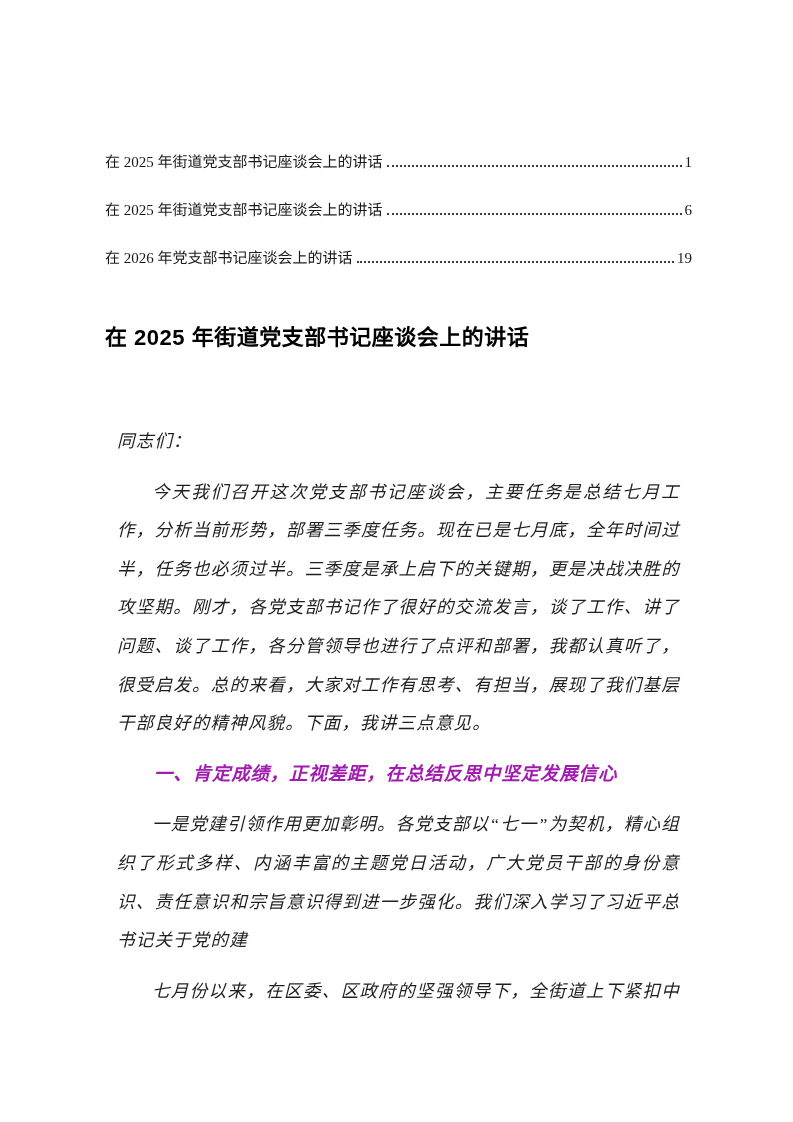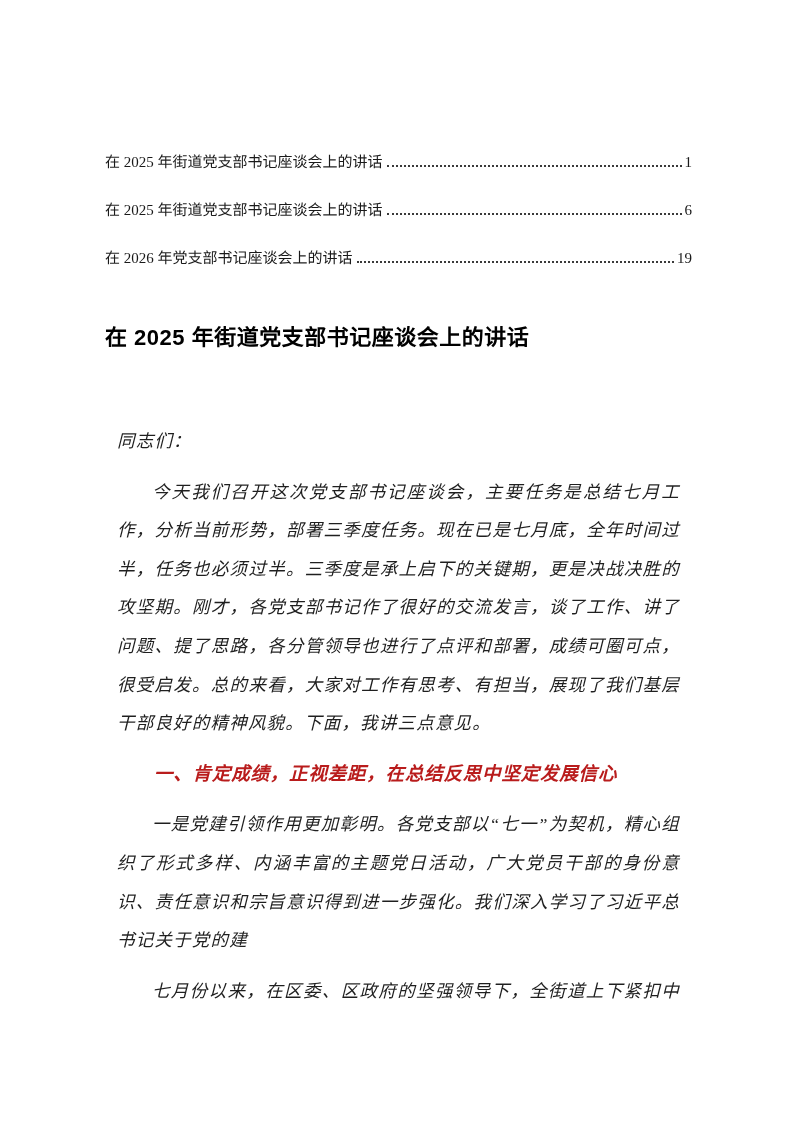--- a/index.html
+++ b/index.html
@@ -73,21 +73,21 @@
   }
   .salutation {
     text-indent: 0;
   }
   .para {
     text-indent: 2em;
   }
   .section-heading {
     text-indent: 2em;
     font-weight: bold;
-    color: #b91c1c;
+    color: #a21caf;
     font-family: "Liberation Sans", "DejaVu Sans", sans-serif;
     font-size: 18.5px;
     letter-spacing: 0.8px;
   }
 
   
   .footer {
     position: absolute;
     top: 1031px;
     right: 112px;
@@ -117,21 +117,21 @@
         <span class="toc-title">在 2026 年党支部书记座谈会上的讲话</span>
         <span class="toc-leader"></span>
         <span class="toc-page">19</span>
       </div>
     </div>
 
     <h1 class="doc-title">在 2025 年街道党支部书记座谈会上的讲话</h1>
 
     <div class="body-text">
       <p class="salutation">同志们：</p>
-      <p class="para">今天我们召开这次党支部书记座谈会，主要任务是总结七月工作，分析当前形势，部署三季度任务。现在已是七月底，全年时间过半，任务也必须过半。三季度是承上启下的关键期，更是决战决胜的攻坚期。刚才，各党支部书记作了很好的交流发言，谈了工作、讲了问题、提了思路，各分管领导也进行了点评和部署，成绩可圈可点，很受启发。总的来看，大家对工作有思考、有担当，展现了我们基层干部良好的精神风貌。下面，我讲三点意见。</p>
+      <p class="para">今天我们召开这次党支部书记座谈会，主要任务是总结七月工作，分析当前形势，部署三季度任务。现在已是七月底，全年时间过半，任务也必须过半。三季度是承上启下的关键期，更是决战决胜的攻坚期。刚才，各党支部书记作了很好的交流发言，谈了工作、讲了问题、谈了工作，各分管领导也进行了点评和部署，我都认真听了，很受启发。总的来看，大家对工作有思考、有担当，展现了我们基层干部良好的精神风貌。下面，我讲三点意见。</p>
       <p class="section-heading">一、肯定成绩，正视差距，在总结反思中坚定发展信心</p>
       <p class="para">一是党建引领作用更加彰明。各党支部以“七一”为契机，精心组织了形式多样、内涵丰富的主题党日活动，广大党员干部的身份意识、责任意识和宗旨意识得到进一步强化。我们深入学习了习近平总书记关于党的建</p>
       <p class="para">七月份以来，在区委、区政府的坚强领导下，全街道上下紧扣中心大局，同心同德、攻坚克难，各项工作取得了新进展、新成效。可以说，成绩可圈可点，亮点突出。</p>
     </div>
 
   </div>
 
   <div class="footer">— 1 —</div>
 </div>
 

